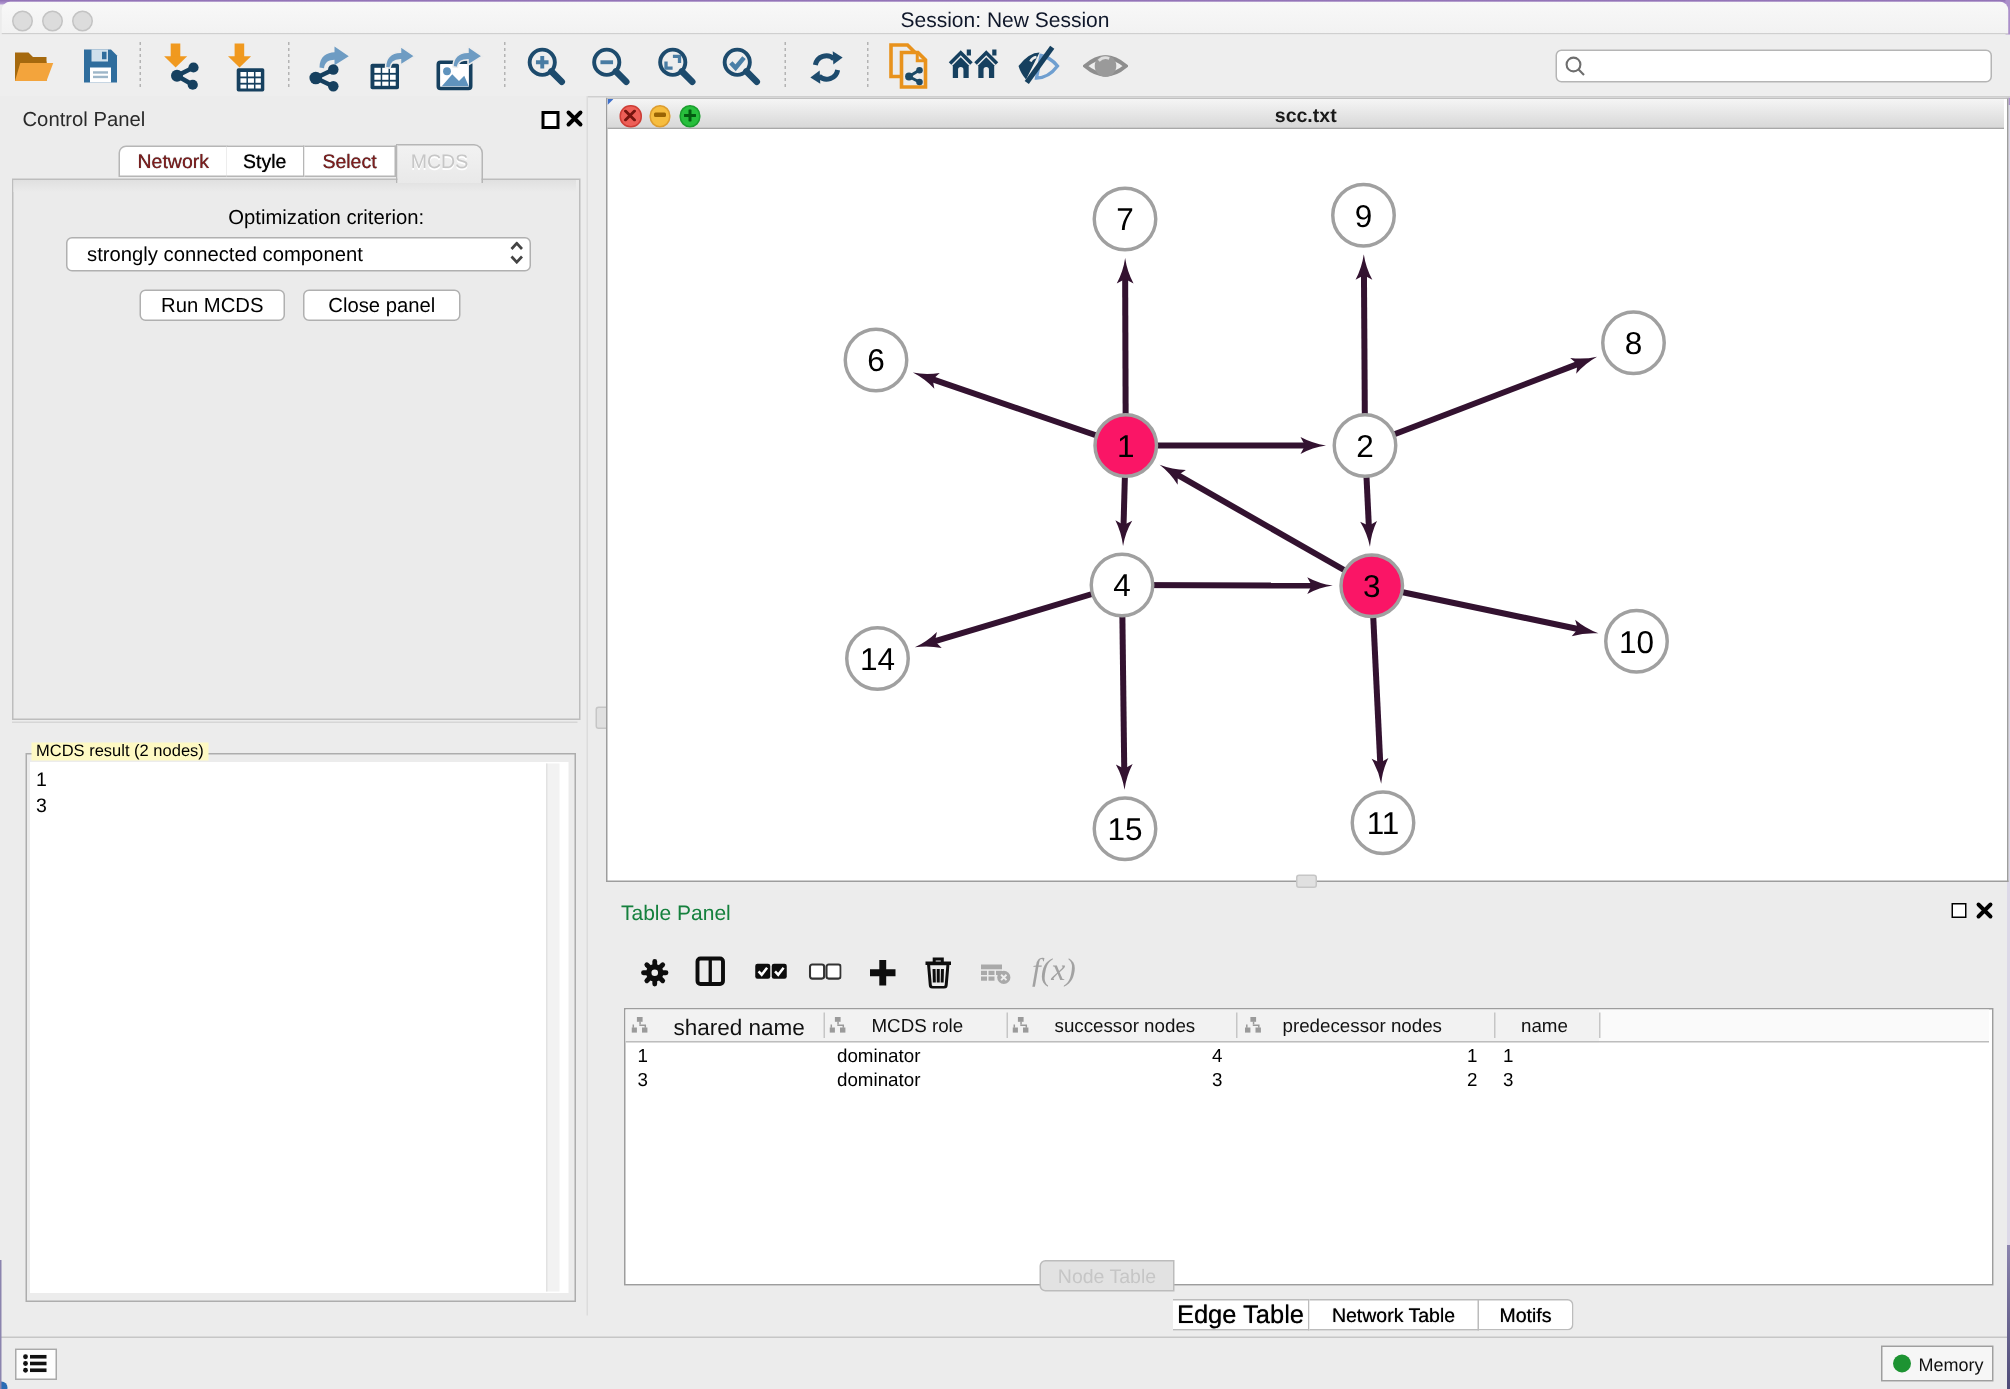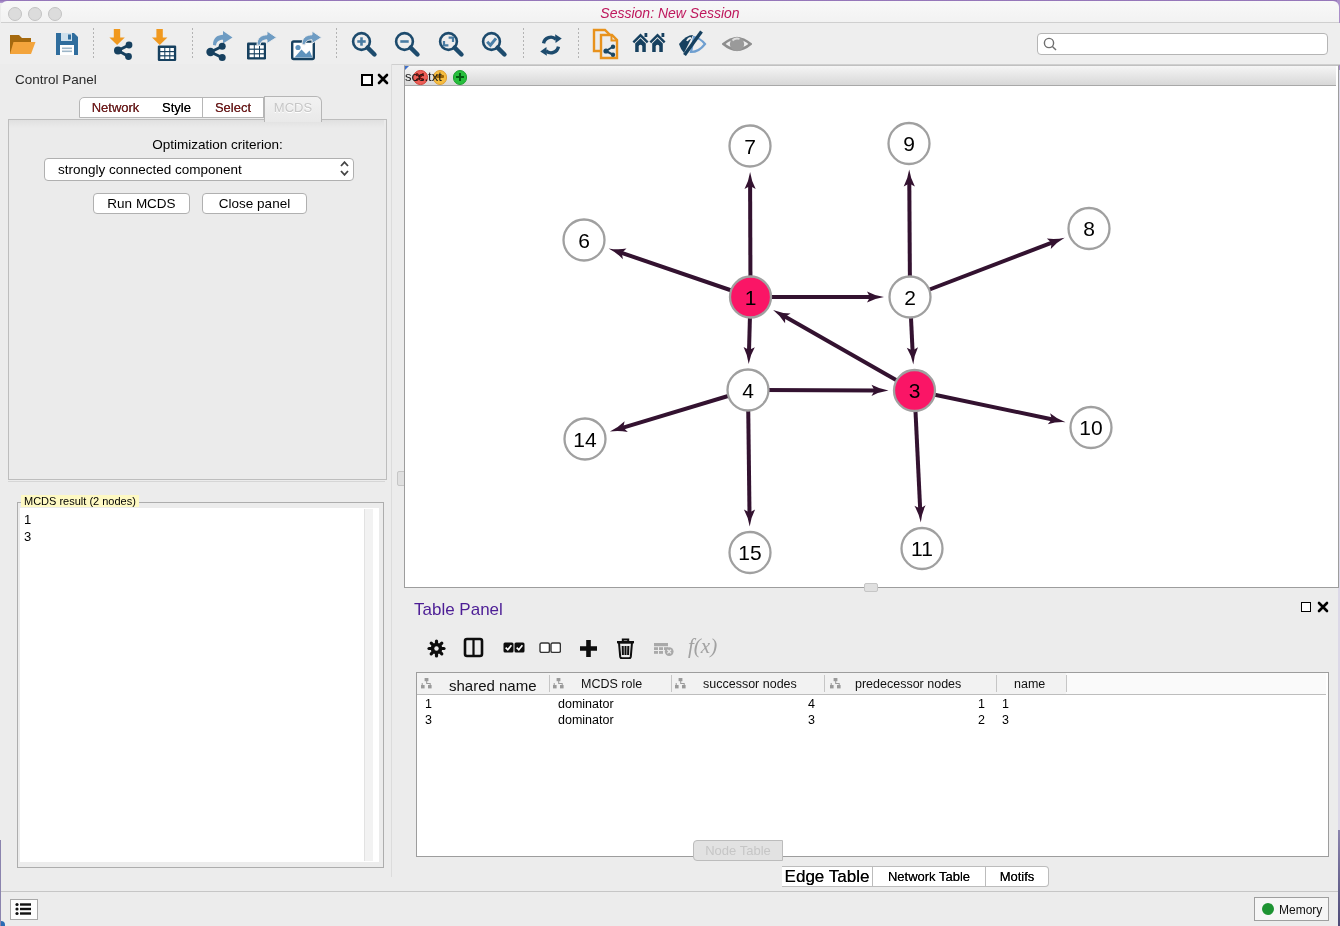--- a/index.html
+++ b/index.html
@@ -12,21 +12,21 @@
 <div class="abs" style="left:0;top:0;width:1340px;height:3px;background:linear-gradient(#8f6fb4,#b79ed6);"></div>
 <div class="abs" style="right:0;top:0;width:3px;height:70px;background:#ab8fca;"></div>
 <div class="abs" style="right:0;top:70px;width:2px;height:760px;background:#dcd8e8;"></div>
 <div class="abs" style="right:0;top:830px;width:2px;height:96px;background:linear-gradient(#8b84ae,#4d4a77);z-index:9;"></div>
 <div class="abs" style="left:0;top:840px;width:1px;height:86px;background:#8b84ae;z-index:9;"></div>
 
 <div class="abs" style="left:1px;top:1px;width:1338px;height:21px;background:linear-gradient(#f8f8f8,#f2f2f2);border-radius:6px 6px 0 0;border-bottom:1px solid #cfcfcf;"></div>
 <div class="abs" style="left:8px;top:7px;width:12px;height:12px;border-radius:50%;background:#dcdcdc;border:1px solid #c3c3c3;"></div>
 <div class="abs" style="left:28px;top:7px;width:12px;height:12px;border-radius:50%;background:#dcdcdc;border:1px solid #c3c3c3;"></div>
 <div class="abs" style="left:48px;top:7px;width:12px;height:12px;border-radius:50%;background:#dcdcdc;border:1px solid #c3c3c3;"></div>
-<div class="abs" style="left:0;top:5px;width:1340px;text-align:center;font-size:14px;color:#be185d;font-style:italic;">Session: New Session</div>
+<div class="abs" style="left:0;top:5px;width:1340px;text-align:center;font-size:14px;color:#0f172a;">Session: New Session</div>
 
 <div class="abs" style="left:0;top:23px;width:1340px;height:41px;background:#eeeeee;border-bottom:1px solid #cfcfcf;"></div>
 
 <div class="abs" style="left:93px;top:28px;width:1px;height:32px;background:repeating-linear-gradient(#b3b3b3 0 2px,transparent 2px 4px);"></div>
 <div class="abs" style="left:192px;top:28px;width:1px;height:32px;background:repeating-linear-gradient(#b3b3b3 0 2px,transparent 2px 4px);"></div>
 <div class="abs" style="left:336px;top:28px;width:1px;height:32px;background:repeating-linear-gradient(#b3b3b3 0 2px,transparent 2px 4px);"></div>
 <div class="abs" style="left:523px;top:28px;width:1px;height:32px;background:repeating-linear-gradient(#b3b3b3 0 2px,transparent 2px 4px);"></div>
 <div class="abs" style="left:578px;top:28px;width:1px;height:32px;background:repeating-linear-gradient(#b3b3b3 0 2px,transparent 2px 4px);"></div>
 
 <svg class="ic" style="left:7px;top:29px;" width="30" height="30" viewBox="0 0 30 30">
@@ -238,21 +238,21 @@
 <div class="abs" style="left:413px;top:70px;width:12.5px;height:12.5px;border-radius:50%;background:#ed5f57;border:1px solid #ce3e36;"></div>
 <svg class="abs" style="left:416px;top:73px;" width="8" height="8" viewBox="0 0 8 8">
     <path d="M1,1 L7,7 M7,1 L1,7" stroke="#75150f" stroke-width="1.9" stroke-linecap="round"></path>
   </svg>
 <div class="abs" style="left:432.5px;top:70px;width:12.5px;height:12.5px;border-radius:50%;background:#f6bd3f;border:1px solid #dd9d2f;"></div>
 <div class="abs" style="left:435.5px;top:75.4px;width:8.5px;height:2.3px;background:#9a6404;border-radius:1px;"></div>
 <div class="abs" style="left:452.5px;top:70px;width:12.5px;height:12.5px;border-radius:50%;background:#27bf3c;border:1px solid #1a9e2e;"></div>
 <svg class="abs" style="left:455.5px;top:73px;" width="8" height="8" viewBox="0 0 8 8">
     <path d="M4,0.5 L4,7.5 M0.5,4 L7.5,4" stroke="#035c11" stroke-width="2" stroke-linecap="round"></path>
   </svg>
-<div class="abs" style="left:405px;top:69px;width:931px;font-size:13px;font-weight:normal;color:#1a1a1a;">scc.txt</div>
+<div class="abs" style="left:405px;top:69px;width:931px;text-align:center;font-size:13px;font-weight:bold;color:#1a1a1a;">scc.txt</div>
 
 <svg class="abs" style="left:405px;top:86px;" width="931" height="499" viewBox="0 0 931 499">
 <g stroke="#331230" stroke-width="4">
 <line x1="345.5" y1="211.0" x2="345.1" y2="99.0"></line>
 <line x1="345.5" y1="211.0" x2="215.9" y2="166.6"></line>
 <line x1="345.5" y1="211.0" x2="466.0" y2="211.0"></line>
 <line x1="345.5" y1="211.0" x2="344.0" y2="265.0"></line>
 <line x1="505.0" y1="211.0" x2="504.3" y2="96.5"></line>
 <line x1="505.0" y1="211.0" x2="647.6" y2="156.4"></line>
 <line x1="505.0" y1="211.0" x2="507.6" y2="265.5"></line>
@@ -301,21 +301,21 @@
 <text x="509.5" y="312.0">3</text>
 <text x="180.0" y="360.5">14</text>
 <text x="686.0" y="349.0">10</text>
 <text x="345.0" y="474.0">15</text>
 <text x="517.0" y="470.0">11</text>
 </g>
 </svg>
 
 <div class="abs" style="left:864px;top:583px;width:12px;height:7px;background:#e0e0e0;border:1px solid #c6c6c6;border-radius:2px;"></div>
 
-<div class="abs" style="left:414px;top:600px;font-size:17px;color:#4c1d95;">Table Panel</div>
+<div class="abs" style="left:414px;top:600px;font-size:14px;color:#15803d;">Table Panel</div>
 <div class="abs" style="left:1301px;top:602px;width:8px;height:8px;border:1.6px solid #000;background:#fff;"></div>
 <svg class="abs" style="left:1317px;top:601px;" width="12" height="12" viewBox="0 0 12 12">
     <path d="M2,2 L10,10 M10,2 L2,10" stroke="#000" stroke-width="2.6" stroke-linecap="round"></path>
   </svg>
 
 <svg class="abs" style="left:427px;top:639px;" width="19" height="19" viewBox="0 0 19 19">
  <g stroke="#0d0d0d" stroke-width="3.2" stroke-linecap="round">
   <line x1="9.5" y1="2" x2="9.5" y2="17"></line>
   <line x1="2" y1="9.5" x2="17" y2="9.5"></line>
   <line x1="4.2" y1="4.2" x2="14.8" y2="14.8"></line>

